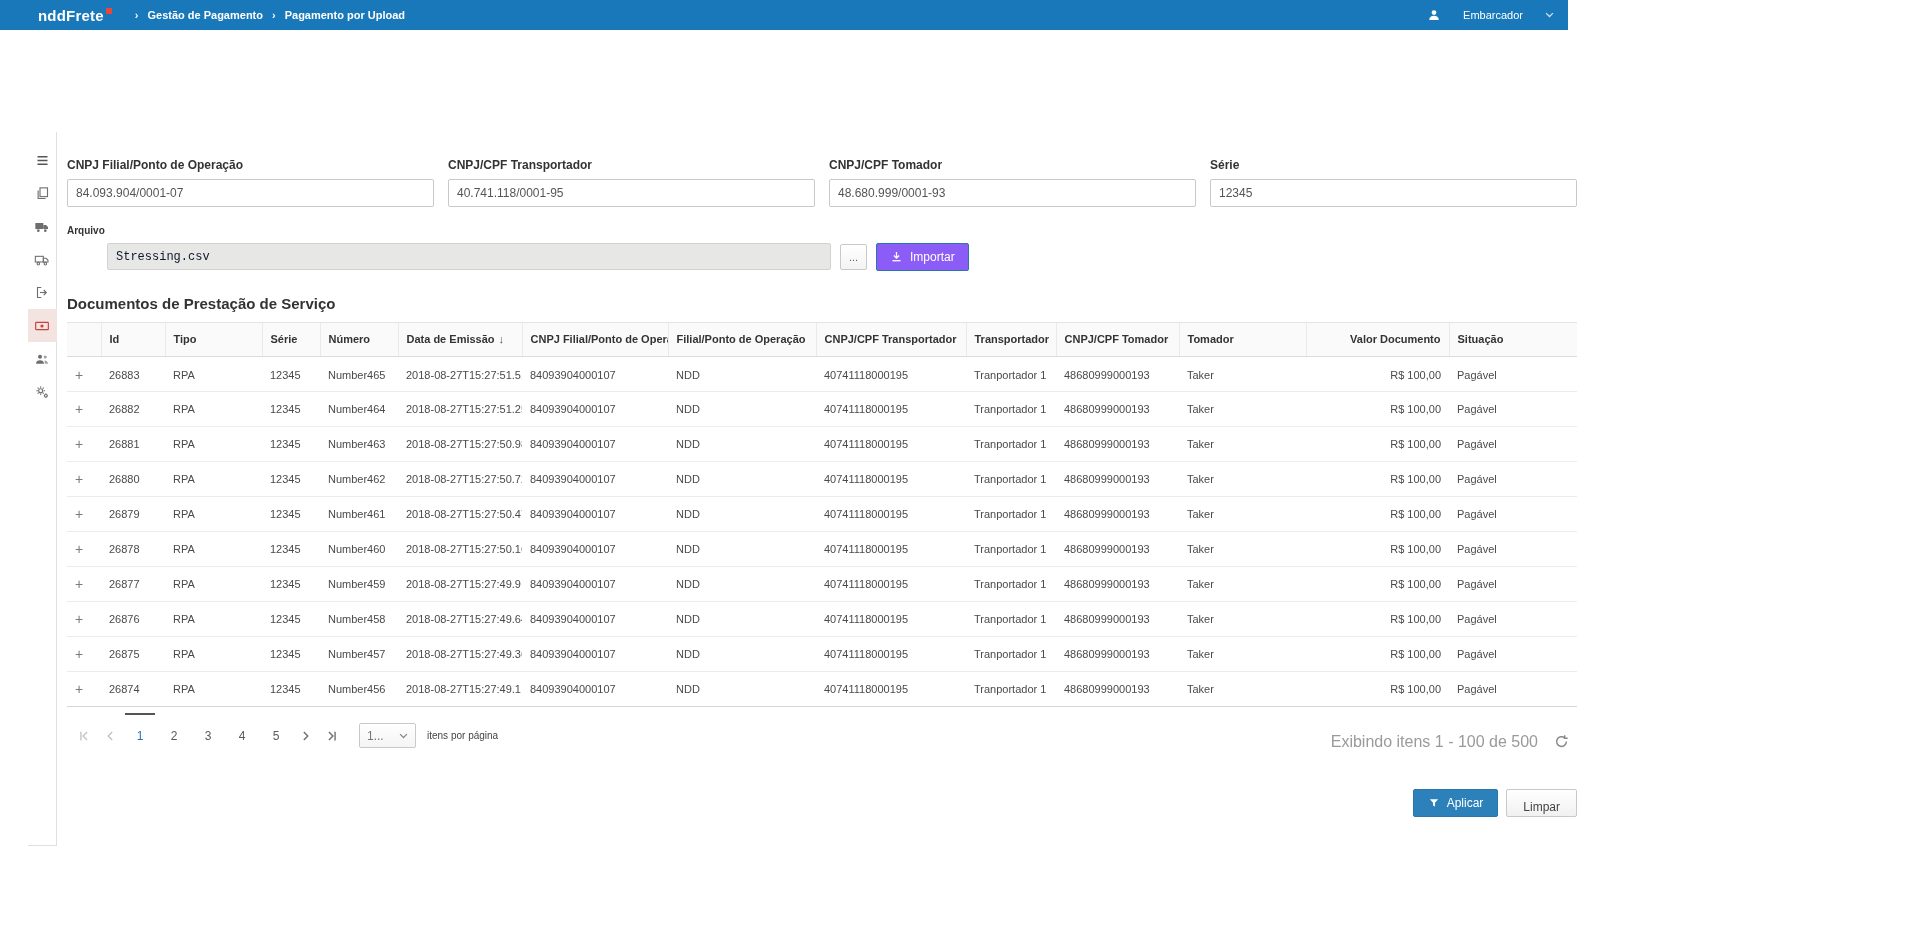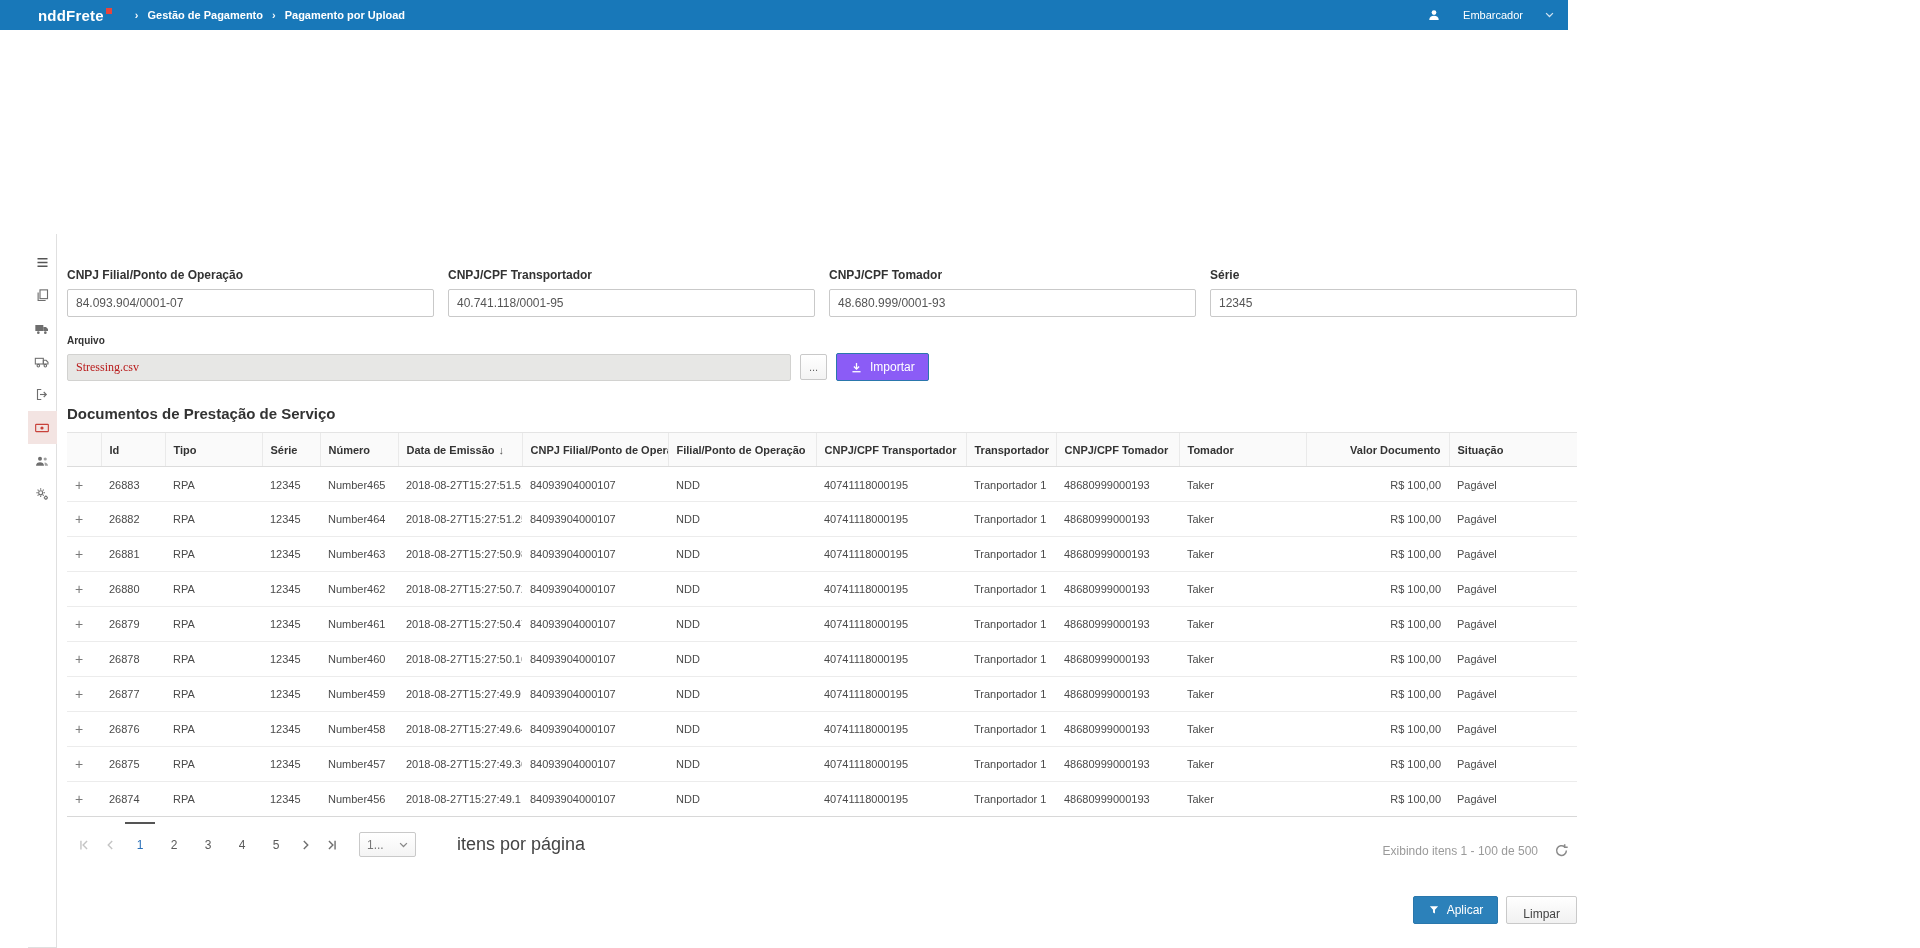--- a/index.html
+++ b/index.html
@@ -9,43 +9,43 @@
   
   .topbar { height:30px; background:#1878b9; display:flex; align-items:center; color:#fff; padding:0 10px 0 38px; }
   .logo { font-weight:bold; font-size:15px; letter-spacing:.2px; display:flex; align-items:flex-start; cursor:pointer; }
   .logo-sq { width:6px; height:6px; background:#e8453c; display:inline-block; margin:1px 0 0 2px; }
   .breadcrumb { display:flex; align-items:center; font-size:11px; font-weight:bold; margin-left:14px; }
   .crumb { cursor:pointer; }
   .crumb::before { content:"\203A"; margin:0 9px; font-size:11px; opacity:.95; font-weight:bold; }
   .user { margin-left:auto; display:flex; align-items:center; gap:22px; font-size:11px; cursor:pointer; padding-right:4px; }
 
   
-  .shell { display:flex; min-height:918px; align-items:flex-end; }
+  .shell { display:flex; min-height:918px; align-items:center; }
   .gutter { width:28px; background:#e9e9e9; flex:0 0 auto; }
   .rail-wrap { width:29px; flex:0 0 auto; }
   .rail { width:29px; height:714px; background:#fff; border-right:1px solid #e0e0e0; border-bottom:1px solid #e0e0e0;
           display:flex; flex-direction:column; align-items:center; padding-top:12px; }
   .icon-btn { width:29px; height:33px; display:flex; align-items:center; justify-content:center; cursor:pointer; }
   .icon-btn.active { background:#f3e4e2; }
   .icon-btn svg { display:block; }
 
   
   .content { flex:1; padding:20px 0 0 10px; }
 
   .filters { display:flex; gap:14px; }
   .field { flex:1; }
   .field label { display:block; font-weight:bold; font-size:12px; color:#333; margin-bottom:7px; }
   .field input { width:100%; height:28px; border:1px solid #c9c9c9; border-radius:2px; padding:0 8px; font-size:12px; color:#555;
                  font-family:"Liberation Sans", sans-serif; background:#fff; }
 
   .file-row { margin-top:18px; }
   .file-row label { display:block; font-weight:bold; font-size:10px; color:#333; margin-bottom:7px; }
   .file-controls { display:flex; align-items:center; gap:9px; }
-  .file-input { width:724px; height:27px; border:1px solid #d2d2d0; border-radius:2px; background:#e7e7e5; color:#b91c1c;
-                padding:0 8px; font-size:12px; font-family:Liberation Serif, serif; }
+  .file-input { width:724px; height:27px; border:1px solid #d2d2d0; border-radius:2px; background:#e7e7e5; color:#0f172a;
+                padding:0 8px; font-size:12px; font-family:Liberation Mono, monospace;margin-left:40px; }
   .browse-btn { width:27px; height:26px; background:linear-gradient(#fff,#f3f3f3); border:1px solid #c9c9c9; border-radius:2px;
                 color:#666; font-size:11px; cursor:pointer; }
   .import-btn { height:28px; background:#8b5cf6; border:1px solid #2a77ac; border-radius:2px; color:#fff; font-size:12px;
                 display:flex; align-items:center; gap:7px; padding:0 13px; cursor:pointer; font-family:"Liberation Sans", sans-serif; }
 
   .section-title { font-size:15px; font-weight:bold; color:#333; margin:24px 0 10px 0; }
 
   
   .grid table { width:100%; border-collapse:collapse; table-layout:fixed; font-size:11px; }
   .grid thead th { background:#fafafa; border-top:1px solid #e4e4e4; border-bottom:1px solid #dcdcdc; border-left:1px solid #eaeaea;
@@ -61,22 +61,22 @@
   
   .pager { display:flex; align-items:center; padding:14px 4px 8px 4px; }
   .nav-btn { border:none; background:none; width:26px; height:22px; display:flex; align-items:center; justify-content:center; cursor:pointer; padding:0; }
   .pager-pages { display:flex; align-items:center; gap:8px; margin:0 4px; }
   .page { border:none; background:none; width:26px; height:22px; font-size:12px; color:#5a5a5a; cursor:pointer; position:relative;
           font-family:"Liberation Sans", sans-serif; }
   .page.active { color:#2a70b8; }
   .page.active::before { content:""; position:absolute; top:-12px; left:-2px; right:-2px; height:2px; background:#555; }
   .size-dd { width:57px; height:25px; border:1px solid #c9c9c9; border-radius:2px; background:linear-gradient(#fff,#f4f4f4);
              display:flex; align-items:center; justify-content:space-between; padding:0 7px; color:#777; font-size:12px; margin:0 11px 0 14px; cursor:pointer; }
-  .per-page { font-size:18px; color:#444;margin-left:30px; }
-  .pager-right { margin-left:auto; display:flex; align-items:center; gap:16px; color:#9a9a9a; font-size:12px; padding-right:4px;margin-top:12px; }
+  .per-page { font-size:10px; color:#444; }
+  .pager-right { margin-left:auto; display:flex; align-items:center; gap:16px; color:#9a9a9a; font-size:16px; padding-right:4px;margin-top:12px; }
   .refresh-btn { border:none; background:none; cursor:pointer; padding:0; display:flex; }
 
   
   .actions { display:flex; justify-content:flex-end; gap:8px; margin-top:30px; padding-bottom:24px; }
   .apply-btn { height:28px; background:#2c81ba; border:1px solid #2a77ac; border-radius:2px; color:#fff; font-size:12px;
                display:flex; align-items:center; gap:7px; padding:0 14px; cursor:pointer; font-family:"Liberation Sans", sans-serif; }
   .clear-btn { height:28px; background:linear-gradient(#fff,#f1f1f1); border:1px solid #c9c9c9; border-radius:2px; color:#444;
                font-size:12px; padding:10px 16px; cursor:pointer; font-family:"Liberation Sans", sans-serif; }
 </style>
 </head>

